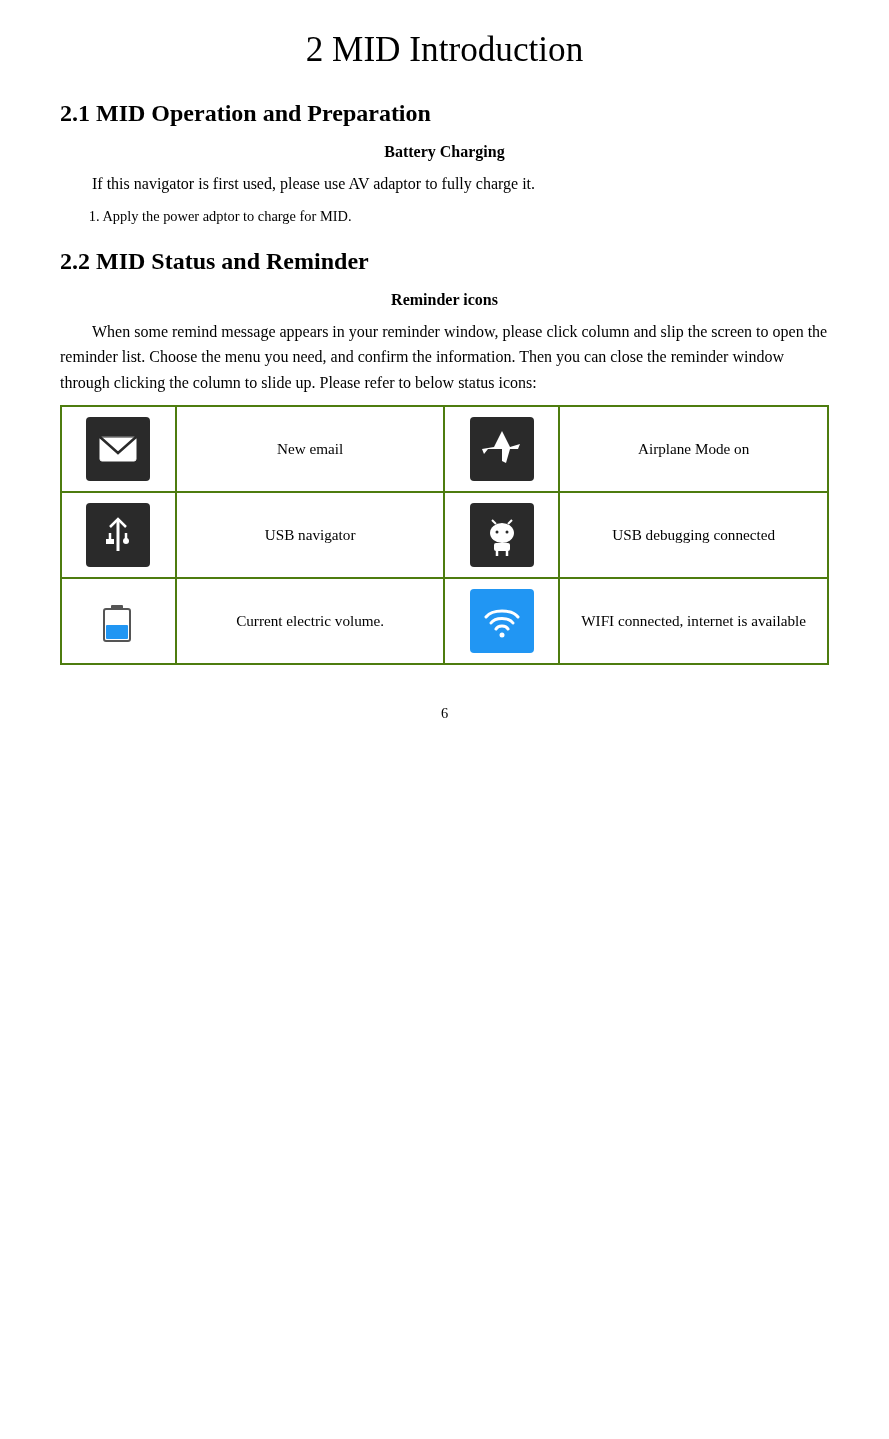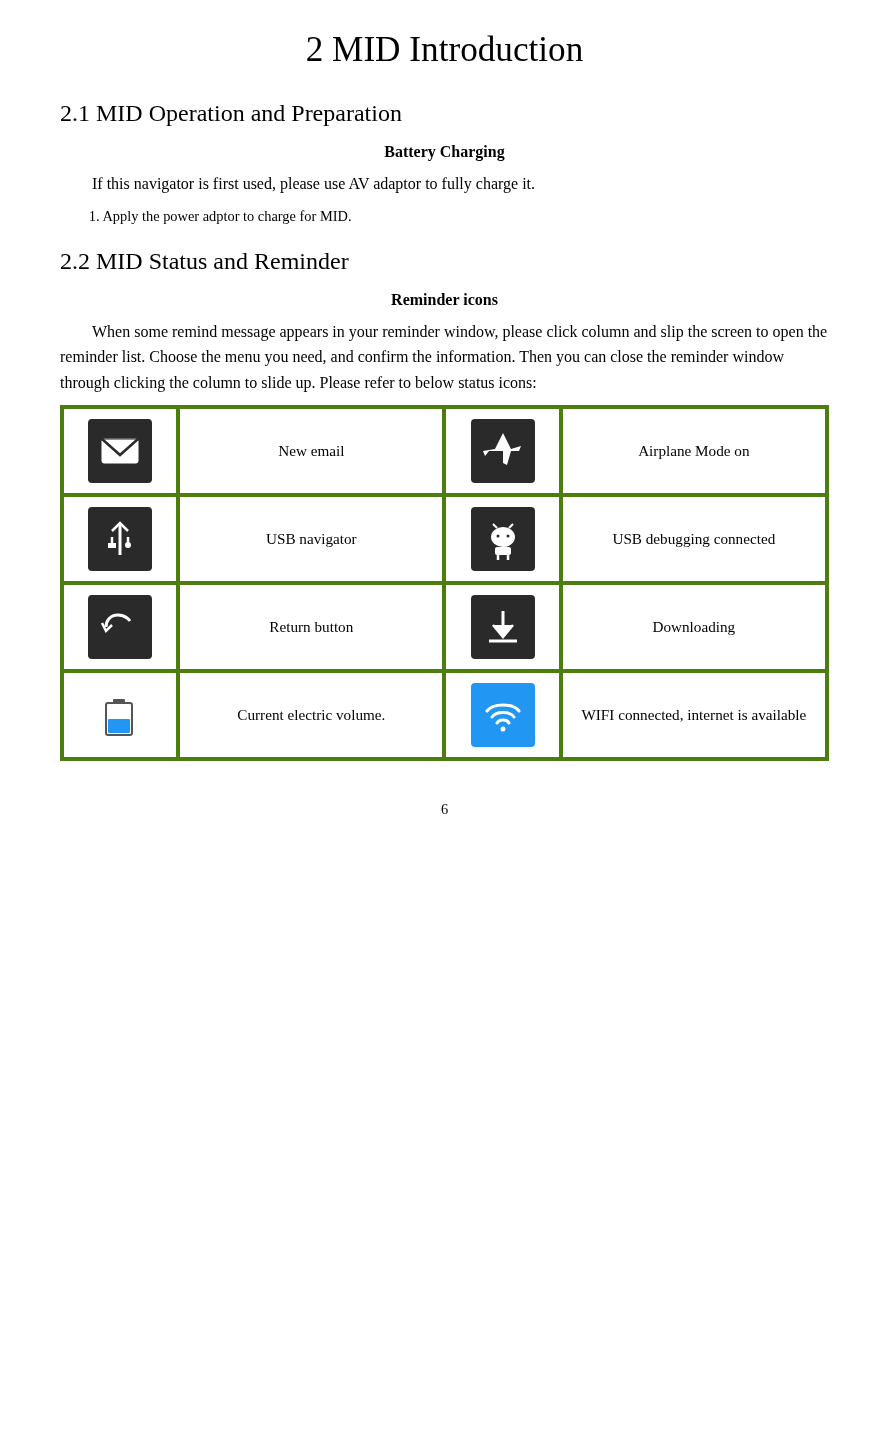--- a/index.html
+++ b/index.html
@@ -12,21 +12,21 @@
       padding: 30px 60px 60px 60px;
     }
     .page-title {
       text-align: center;
       font-size: 2.2em;
       font-weight: normal;
       margin-bottom: 30px;
     }
     .section-title {
       font-size: 1.5em;
-      font-weight: normal;
+      font-weight: bold;
       margin-bottom: 16px;
       margin-top: 20px;
     }
     .subsection-title {
       font-size: 1em;
       font-weight: bold;
       margin-bottom: 10px;
       margin-top: 10px;
       text-align: center;
     }
@@ -42,21 +42,21 @@
       margin-bottom: 12px;
       text-indent: 2em;
     }
     .reminder-table {
       width: 100%;
       border-collapse: collapse;
       margin-top: 10px;
       margin-bottom: 20px;
     }
     .reminder-table td {
-      border: 4px solid #4d7c0f;
+      border: 2px solid #4d7c0f;
       padding: 10px 14px;
       vertical-align: middle;
       font-size: 0.95em;
     }
     .icon-cell {
       width: 90px;
       text-align: center;
       padding: 10px 8px;
     }
     .icon-box {
@@ -169,43 +169,20 @@
             <rect x="14" y="30" width="16" height="8" rx="2" fill="white"></rect>
 
             <line x1="17" y1="38" x2="17" y2="43" stroke="white" stroke-width="2.5"></line>
             <line x1="27" y1="38" x2="27" y2="43" stroke="white" stroke-width="2.5"></line>
           </svg>
         </div>
       </td>
       <td class="label-cell">USB debugging connected</td>
     </tr>
 
-    <tr>
-      <td class="icon-cell">
-        <div class="icon-box">
-
-          <svg class="svg-icon" viewBox="0 0 44 44" fill="none" xmlns="http://www.w3.org/2000/svg">
-            <path d="M32 16 C32 16 28 10 20 10 C12 10 8 16 8 22" stroke="white" stroke-width="3" fill="none"></path>
-            <polyline points="4,18 8,26 14,20" fill="none" stroke="white" stroke-width="2.5"></polyline>
-          </svg>
-        </div>
-      </td>
-      <td class="label-cell">Return button</td>
-      <td class="icon-cell">
-        <div class="icon-box">
-
-          <svg class="svg-icon" viewBox="0 0 44 44" fill="none" xmlns="http://www.w3.org/2000/svg">
-            <line x1="22" y1="6" x2="22" y2="28" stroke="white" stroke-width="3"></line>
-            <polyline points="12,20 22,32 32,20" fill="white" stroke="white" stroke-width="2.5"></polyline>
-            <line x1="8" y1="36" x2="36" y2="36" stroke="white" stroke-width="3"></line>
-          </svg>
-        </div>
-      </td>
-      <td class="label-cell">Downloading</td>
-    </tr>
 
 
     <tr>
       <td class="icon-cell">
         <div class="icon-box battery-bg">
 
           <svg class="svg-icon" viewBox="0 0 44 44" fill="none" xmlns="http://www.w3.org/2000/svg">
 
             <rect x="8" y="10" width="26" height="32" rx="2" stroke="#555" stroke-width="2" fill="white"></rect>
 

